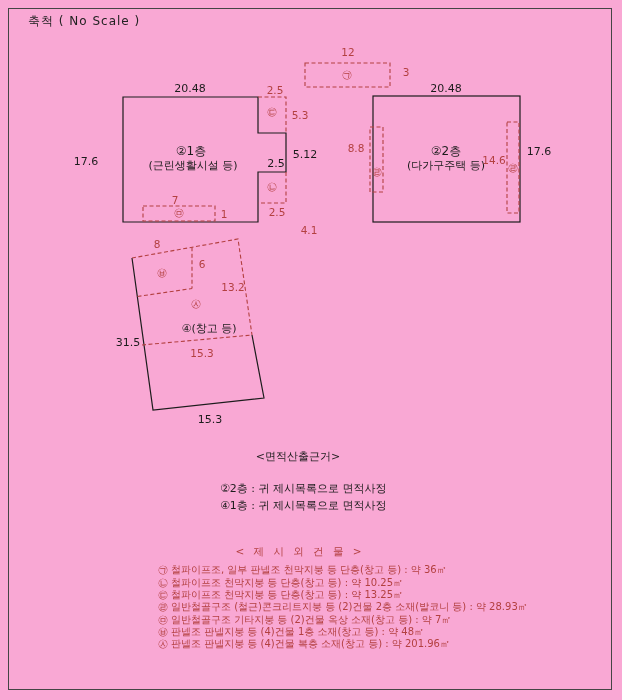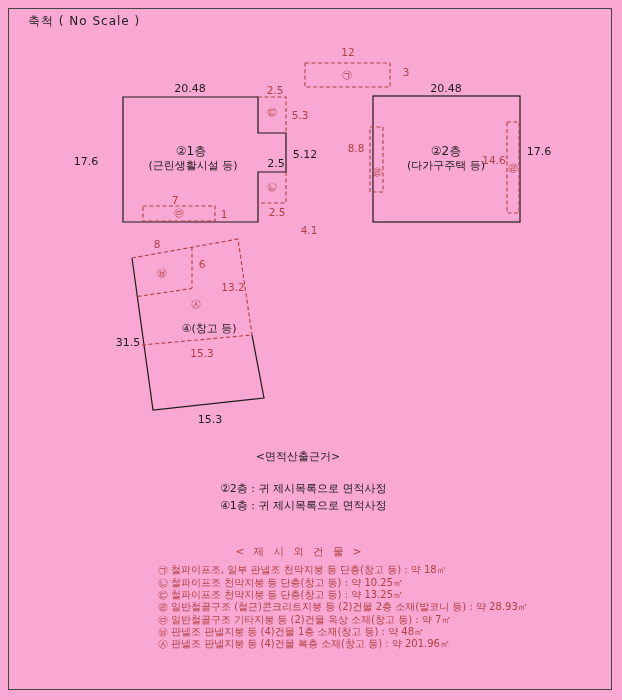--- a/index.html
+++ b/index.html
@@ -92,20 +92,20 @@
   <div class="lbl blk" style="left:209px;top:328px;">④(창고 등)</div>
   <div class="lbl blk" style="left:128px;top:342px;">31.5</div>
   <div class="lbl red" style="left:202px;top:353px;">15.3</div>
   <div class="lbl blk" style="left:210px;top:419px;">15.3</div>
 
   <div class="lbl area-heading" style="left:298px;top:456px;">&lt;면적산출근거&gt;</div>
   <div class="row area-line" style="left:220px;top:483px;">②2층 : 귀 제시목록으로 면적사정</div>
   <div class="row area-line" style="left:220px;top:500px;">④1층 : 귀 제시목록으로 면적사정</div>
 
   <div class="lbl legend-heading" style="left:300px;top:551px;">&lt; 제 시 외 건 물 &gt;</div>
-  <div class="row legend-row" style="left:158px;top:565px;"><span class="g">㉠</span><span>철파이프조, 일부 판넬조 천막지붕 등 단층(창고 등) : 약 18㎡</span></div>
+  <div class="row legend-row" style="left:158px;top:565px;"><span class="g">㉠</span><span>철파이프조, 일부 판넬조 천막지붕 등 단층(창고 등) : 약 36㎡</span></div>
   <div class="row legend-row" style="left:158px;top:578px;"><span class="g">㉡</span><span>철파이프조 천막지붕 등 단층(창고 등) : 약 10.25㎡</span></div>
   <div class="row legend-row" style="left:158px;top:590px;"><span class="g">㉢</span><span>철파이프조 천막지붕 등 단층(창고 등) : 약 13.25㎡</span></div>
   <div class="row legend-row" style="left:158px;top:602px;"><span class="g">㉣</span><span>일반철골구조 (철근)콘크리트지붕 등 (2)건물 2층 소재(발코니 등) : 약 28.93㎡</span></div>
   <div class="row legend-row" style="left:158px;top:615px;"><span class="g">㉤</span><span>일반철골구조 기타지붕 등 (2)건물 옥상 소재(창고 등) : 약 7㎡</span></div>
   <div class="row legend-row" style="left:158px;top:627px;"><span class="g">㉥</span><span>판넬조 판넬지붕 등 (4)건물 1층 소재(창고 등) : 약 48㎡</span></div>
   <div class="row legend-row" style="left:158px;top:639px;"><span class="g">㉦</span><span>판넬조 판넬지붕 등 (4)건물 복층 소재(창고 등) : 약 201.96㎡</span></div>
 </div>
 
 </body></html>

